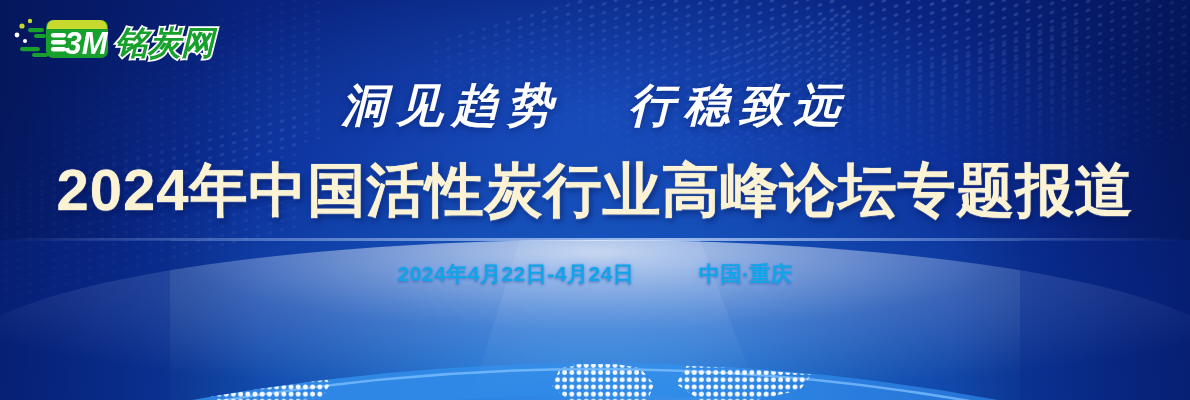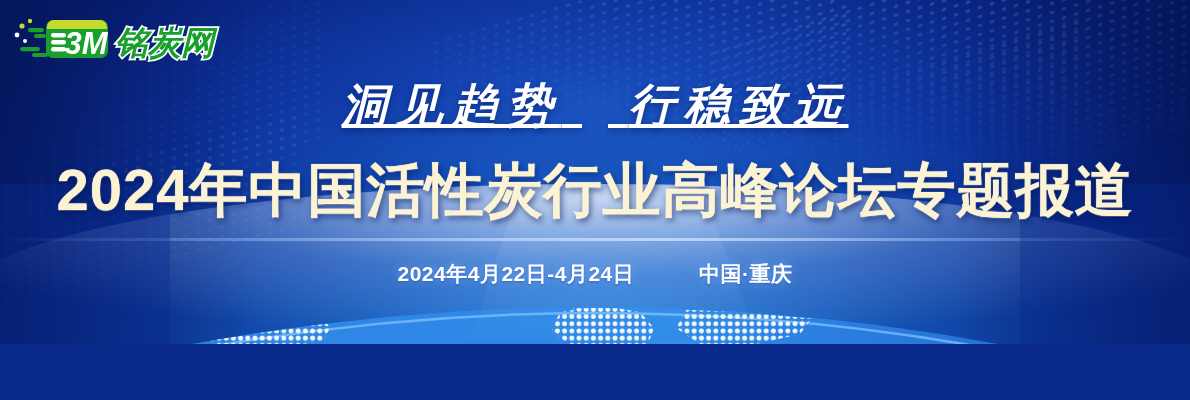--- a/index.html
+++ b/index.html
@@ -3,21 +3,21 @@
 <meta charset="utf-8">
 <style>
   html, body {
     margin: 0;
     padding: 0;
     background: #0a2a8c;
   }
   .banner {
     position: relative;
     width: 1190px;
-    height: 344px;
+    height: 400px;
     overflow: hidden;
     font-family: "Liberation Sans", "DejaVu Sans", sans-serif;
     background: #0b2fa0;
   }
 
   
   .bg-base {
     position: absolute;
     inset: 0;
     background:
@@ -112,21 +112,20 @@
     text-align: center;
     color: #ffffff;
     font-family: "Liberation Serif", "DejaVu Serif", serif;
     font-size: 46px;
     font-weight: 700;
     font-style: italic;
     letter-spacing: 9px;
     line-height: 56px;
     white-space: nowrap;
     text-shadow: 0 2px 7px rgba(5,25,95,0.55);
-    text-decoration: underline;
   }
   .calligraphy .gap { display: inline-block; width: 26px; }
 
   .main-title {
     position: absolute;
     left: 0; right: 0;
     top: 156px;
     text-align: center;
     font-size: 58px;
     font-weight: 700;
@@ -138,21 +137,21 @@
       0 0 1px rgba(255,250,225,0.9),
       2px 3px 6px rgba(4,20,85,0.60),
       0 1px 0 rgba(255,255,255,0.25);
   }
 
   .subline {
     position: absolute;
     left: 0; right: 0;
     top: 260px;
     text-align: center;
-    color: #ffffff;
+    color: #0ea5e9;
     font-size: 21px;
     font-weight: 700;
     letter-spacing: 0.5px;
     white-space: nowrap;
     text-shadow: 0 0 9px rgba(120,175,255,0.95), 0 1px 3px rgba(10,40,120,0.6);
   }
   .subline .sep { display: inline-block; width: 52px; }
 </style>
 </head>
 <body>

